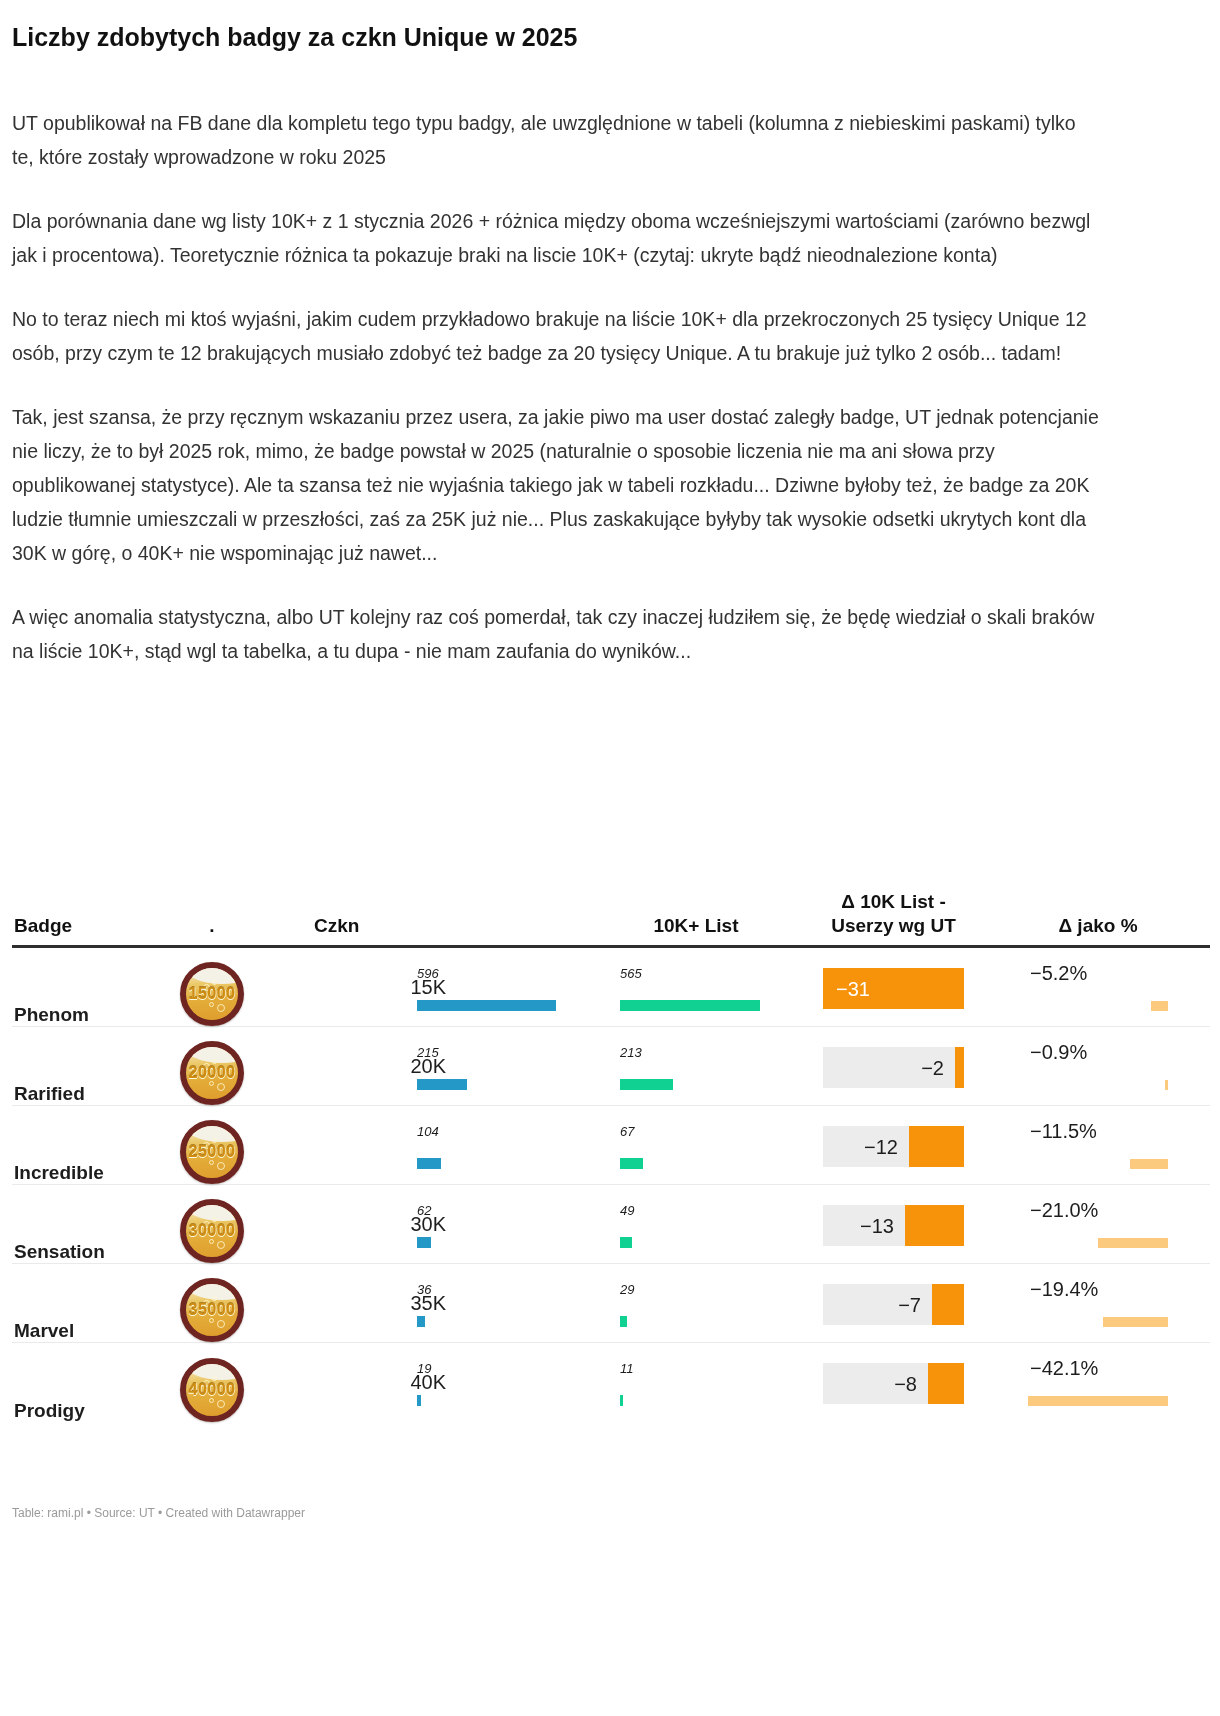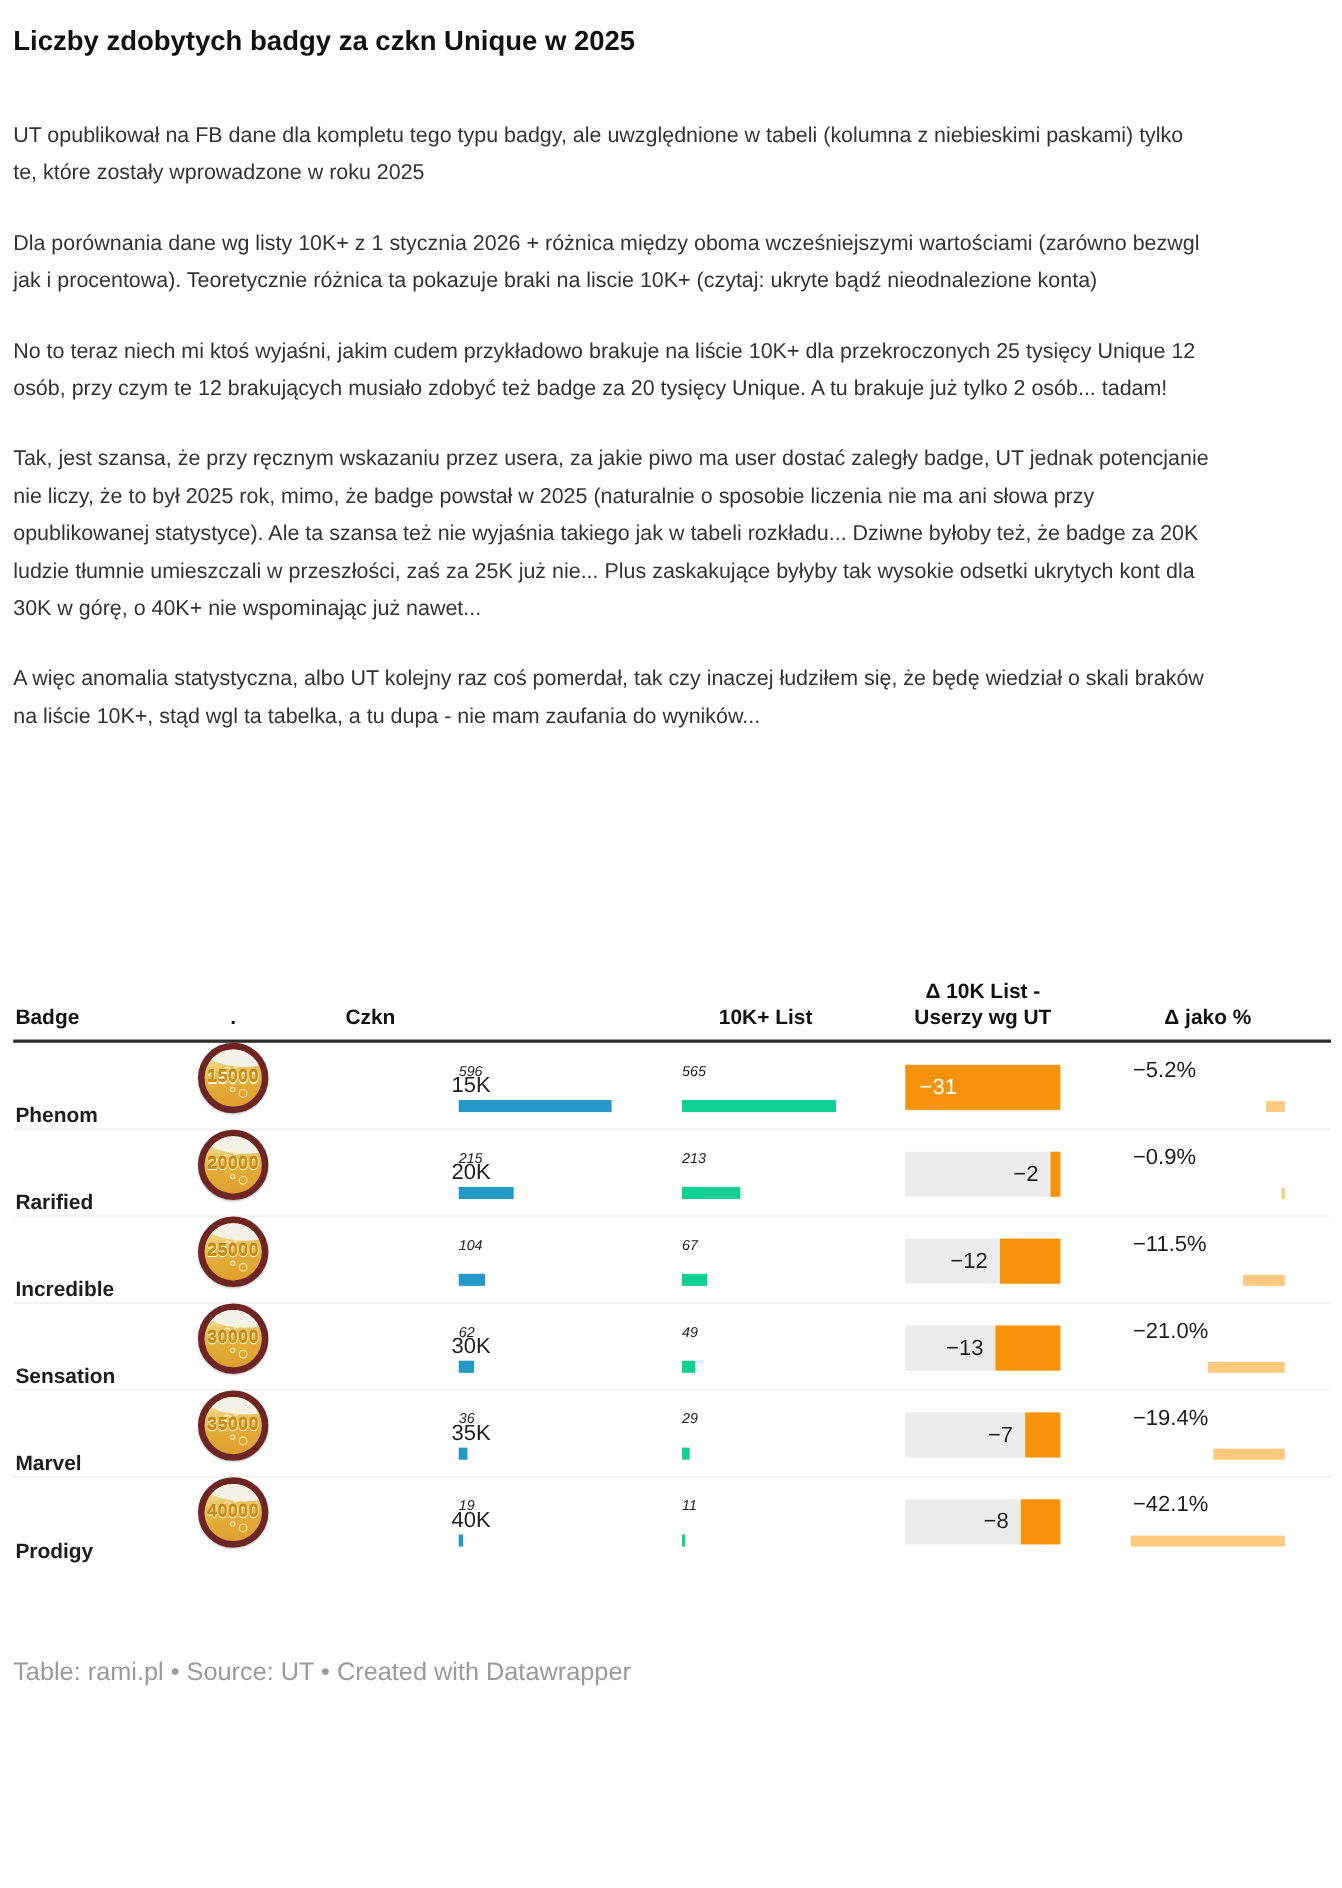--- a/index.html
+++ b/index.html
@@ -25,21 +25,21 @@
   .th5{left:608px;width:152px;margin-top:16px;}
   .th6{left:811px;width:141px;}
   .th7{left:1016px;width:140px;}
 
   .trow{position:relative;height:79px;border-bottom:1.5px solid var(--sep);}
   .trow:last-child{border-bottom:none;}
 
   .c{position:absolute;}
   .c1{left:2px;top:0;height:100%;display:flex;align-items:flex-end;}
   .badge-name{font-weight:700;font-size:19px;}
-  .c2{left:150px;width:100px;top:0;height:100%;display:flex;align-items:flex-start;justify-content:center;}
+  .c2{left:150px;width:100px;top:0;height:100%;display:flex;align-items:flex-end;justify-content:center;}
   .c3{left:290px;width:144px;top:0;height:100%;display:flex;align-items:center;justify-content:flex-end;font-size:20px;}
   .c4{left:405px;top:13px;}
   .c5{left:608px;top:13px;}
   .num{font-size:13px;display:block;line-height:26px;font-style:italic;}
   .bar{height:11px;}
   .bar.blue{background:var(--blue);margin-top:13px;}
   .bar.green{background:var(--green);margin-top:13px;}
 
   .c6{left:811px;top:20px;width:141px;height:41px;background:var(--cellgray);}
   .delta-bar{position:absolute;right:0;top:0;height:100%;background:var(--orange);}
@@ -58,21 +58,21 @@
   .foam{position:absolute;top:-11px;left:-5px;width:74px;height:27px;background:#f4f1e7;
         border-radius:0 0 55% 70% / 0 0 18px 26px;}
   .coin-num{position:relative;font-size:16px;font-weight:700;color:#cf8c10;letter-spacing:.5px;
         text-shadow:0 1px 0 rgba(255,255,230,.95),0 -1px 0 rgba(140,90,0,.65),1px 0 0 rgba(255,255,230,.6);}
   .bubble{position:absolute;border:1.5px solid rgba(255,246,205,.85);border-radius:50%;}
   .b1{width:7px;height:7px;left:17px;top:16px;}
   .b2{width:5px;height:5px;left:26px;top:12px;}
   .b3{width:8px;height:8px;left:31px;bottom:8px;}
   .b4{width:5px;height:5px;left:23px;bottom:13px;}
 
-  .dw-footer{margin-top:84px;font-size:23px;color:#9a9a9a;}
+  .dw-footer{margin-top:84px;font-size:12px;color:#9a9a9a;}
 </style>
 </head>
 <body>
 
 <div class="page">
 
   <h1>Liczby zdobytych badgy za czkn Unique w 2025</h1>
 
   <p class="para">UT opublikował na FB dane dla kompletu tego typu badgy, ale uwzględnione w tabeli (kolumna z niebieskimi paskami) tylko te, które zostały wprowadzone w roku 2025</p>
   <p class="para">Dla porównania dane wg listy 10K+ z 1 stycznia 2026 + różnica między oboma wcześniejszymi wartościami (zarówno bezwgl jak i procentowa). Teoretycznie różnica ta pokazuje braki na liscie 10K+ (czytaj: ukryte bądź nieodnalezione konta)</p>

